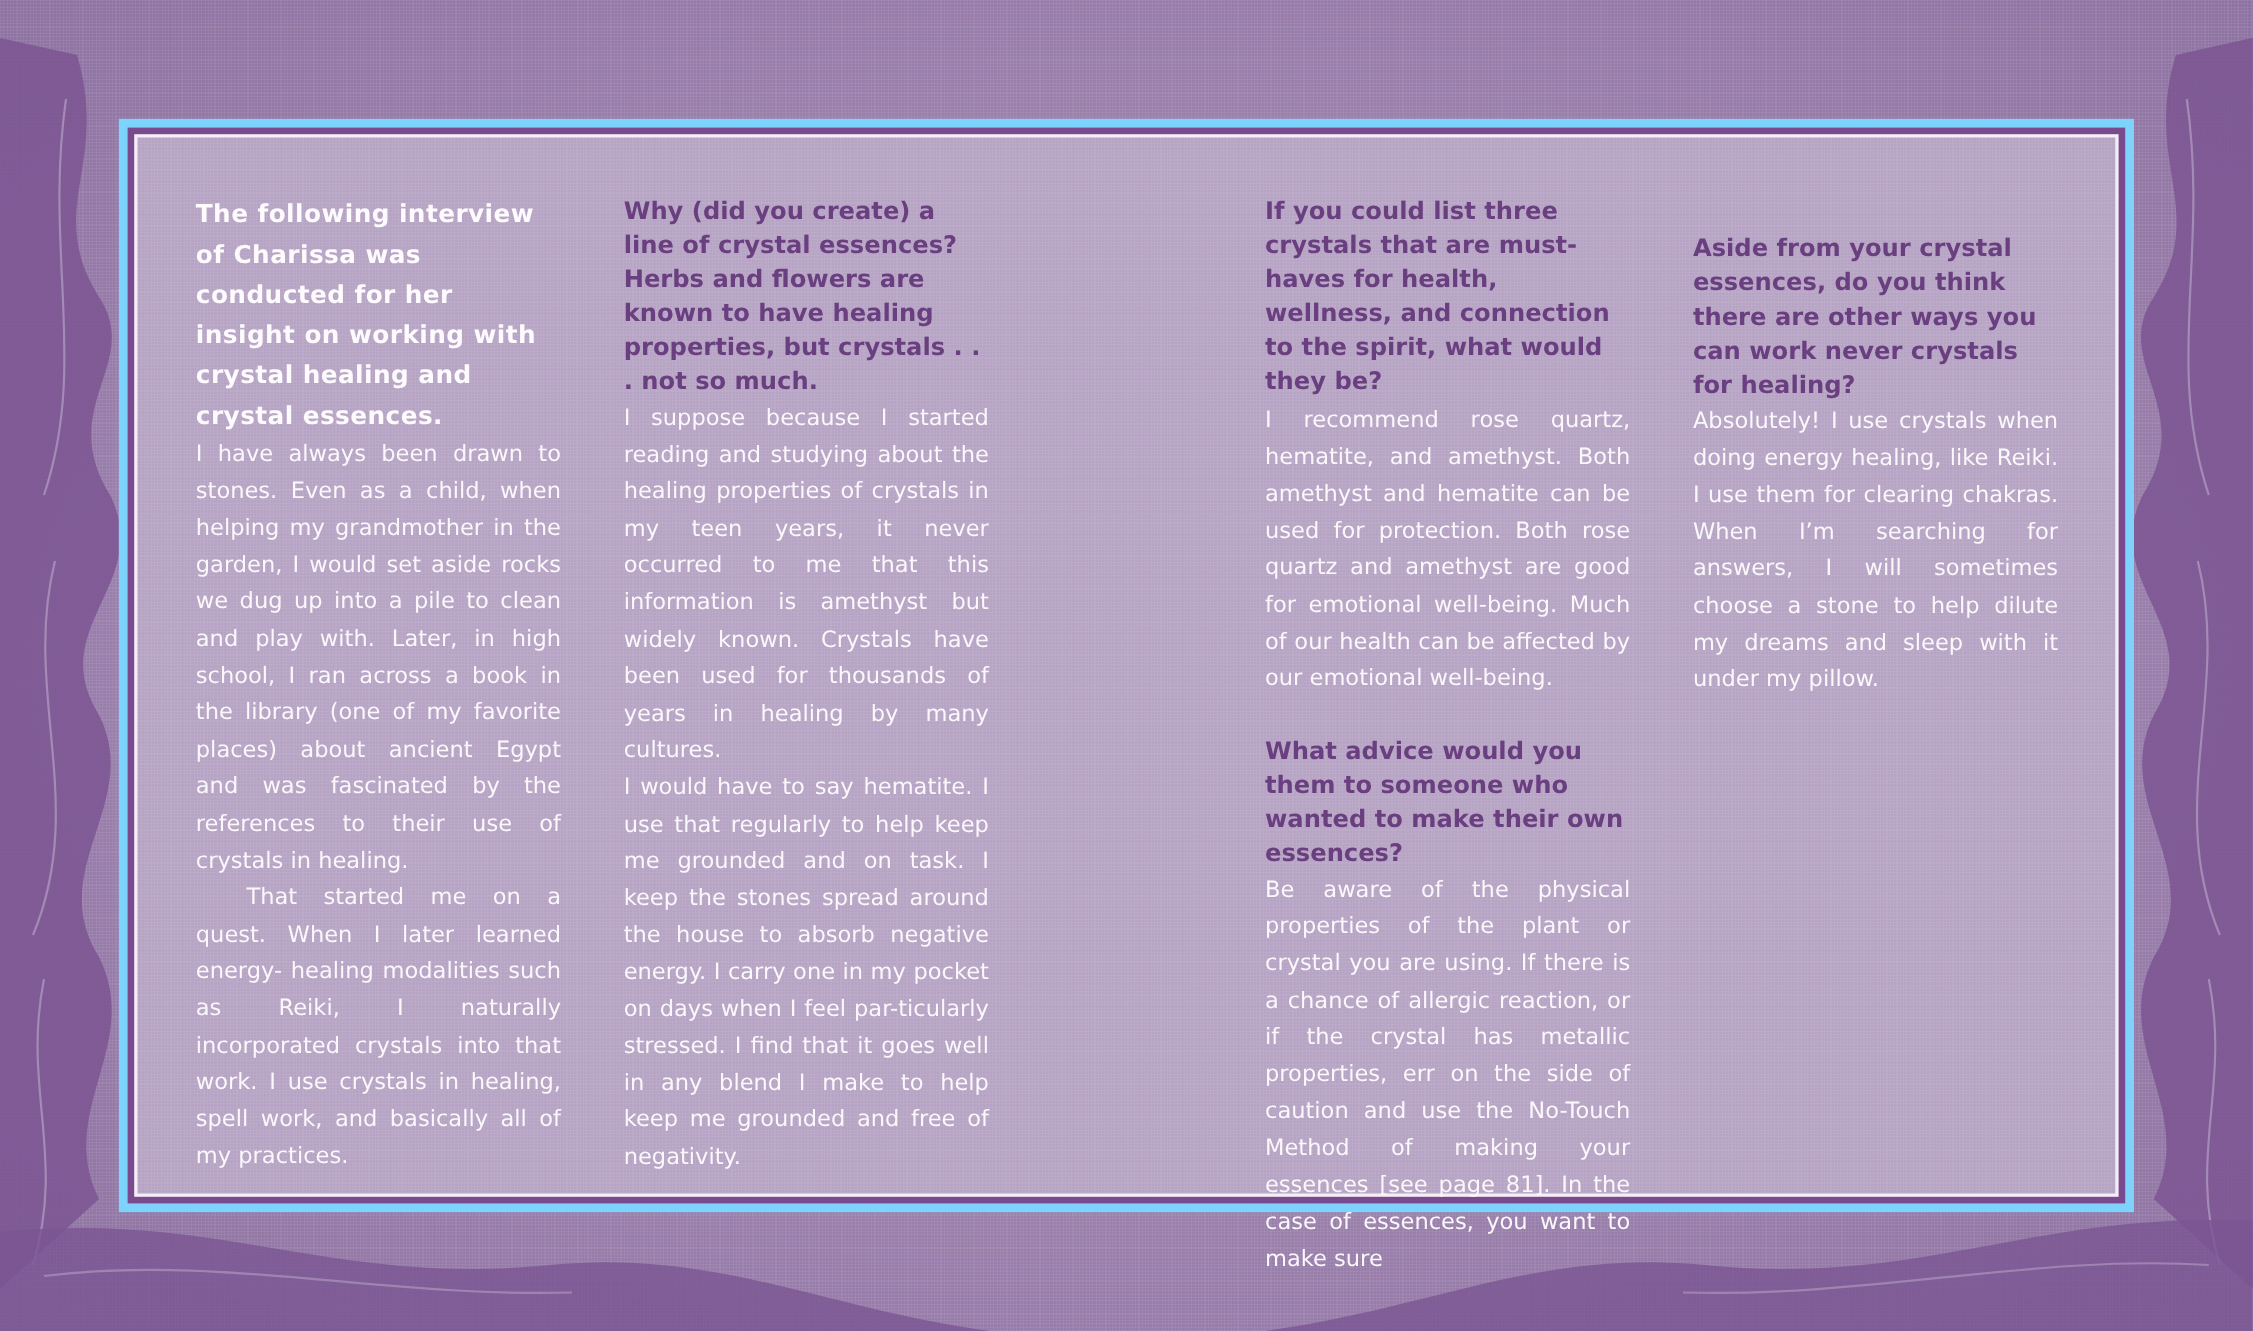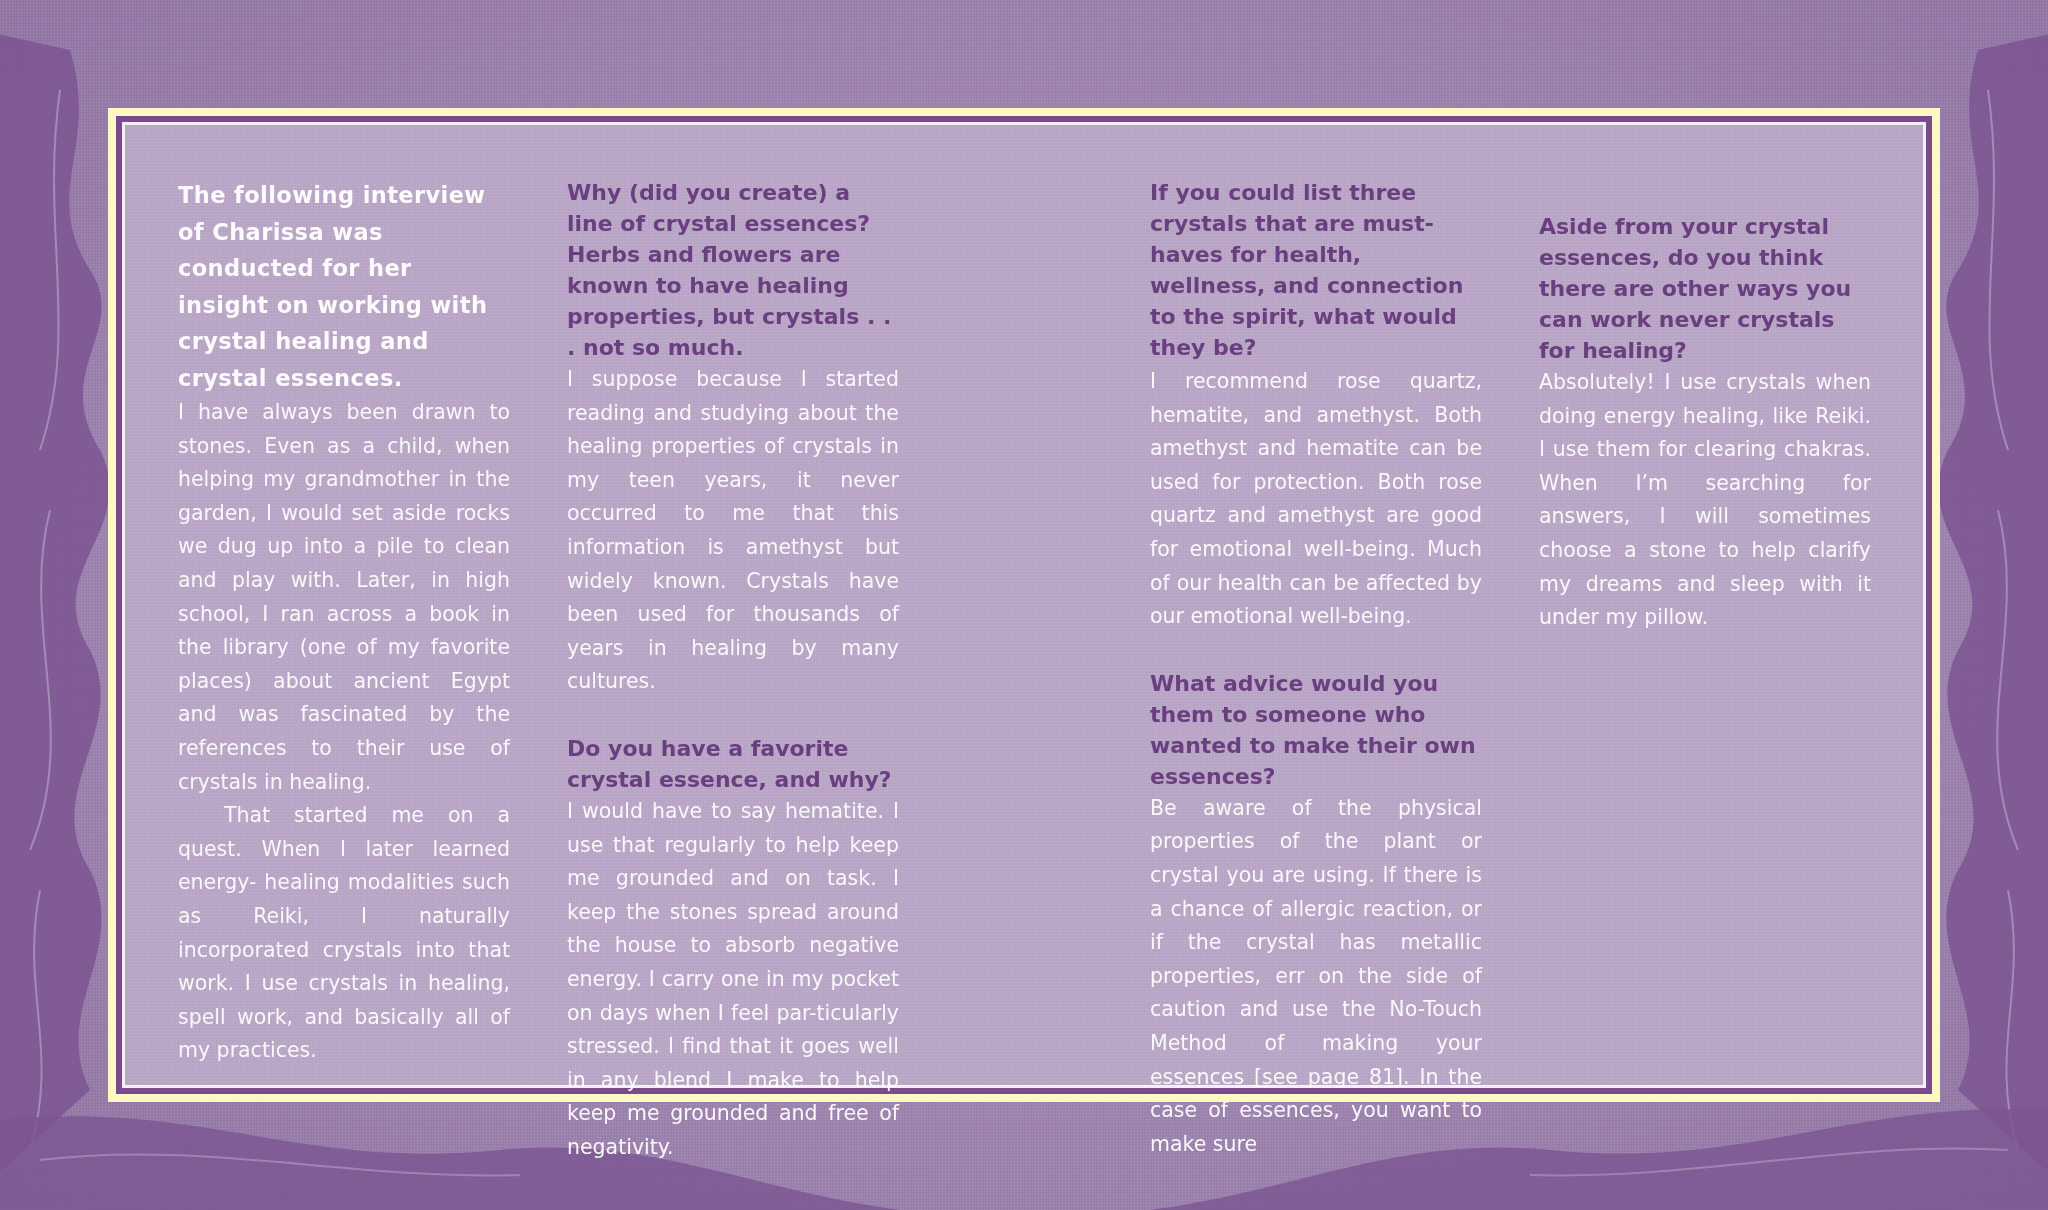--- a/index.html
+++ b/index.html
@@ -12,21 +12,21 @@
       position:absolute; inset:0;
       background:
         repeating-linear-gradient(0deg, rgba(255,255,255,0.06) 0 1px, transparent 1px 3px),
         repeating-linear-gradient(90deg, rgba(255,255,255,0.06) 0 1px, transparent 1px 3px),
         radial-gradient(ellipse at 50% 50%, #a48cb6 0%, #9a80ab 60%, #8e72a2 100%);
     }
     .leaf { position:absolute; }
     .leaf svg { display:block; }
     .frame {
       position:absolute; left:108px; top:108px; width:1832px; height:994px;
-      background:#fef9c3; box-sizing:border-box; padding:8px;
+      background:#7dd3fc; box-sizing:border-box; padding:8px;
     }
     .frame-band {
       width:100%; height:100%; background:#7a4a8e; box-sizing:border-box; padding:6px;
     }
     .frame-line {
       width:100%; height:100%; background:#f4eef6; box-sizing:border-box; padding:3px;
     }
     .panel {
       position:relative; width:100%; height:100%;
       background:
@@ -106,32 +106,31 @@
 
         <div class="col" id="c1">
           <p class="intro">The following interview of Charissa was conducted for her insight on working with crystal healing and crystal essences.</p>
           <p>I have always been drawn to stones. Even as a child, when helping my grandmother in the garden, I would set aside rocks we dug up into a pile to clean and play with. Later, in high school, I ran across a book in the library (one of my favorite places) about ancient Egypt and was fascinated by the references to their use of crystals in healing.</p>
           <p class="indent">That started me on a quest. When I later learned energy- healing modalities such as Reiki, I naturally incorporated crystals into that work. I use crystals in healing, spell work, and basically all of my practices.</p>
         </div>
 
         <div class="col" id="c2">
           <p class="q">Why (did you create) a line of crystal essences? Herbs and flowers are known to have healing properties, but crystals . . . not so much.</p>
           <p>I suppose because I started reading and studying about the healing properties of crystals in my teen years, it never occurred to me that this information is amethyst but widely known. Crystals have been used for thousands of years in healing by many cultures.</p>
-          <p class="q spaced">Do you have a favorite crystal essence, and why?</p>
           <p>I would have to say hematite. I use that regularly to help keep me grounded and on task. I keep the stones spread around the house to absorb negative energy. I carry one in my pocket on days when I feel par-ticularly stressed. I find that it goes well in any blend I make to help keep me grounded and free of negativity.</p>
         </div>
 
         <div class="col" id="c3">
           <p class="q tight">If you could list three crystals that are must-haves for health, wellness, and connection to the spirit, what would they be?</p>
           <p>I recommend rose quartz, hematite, and amethyst. Both amethyst and hematite can be used for protection. Both rose quartz and amethyst are good for emotional well-being. Much of our health can be affected by our emotional well-being.</p>
           <p class="q spaced">What advice would you them to someone who wanted to make their own essences?</p>
           <p>Be aware of the physical properties of the plant or crystal you are using. If there is a chance of allergic reaction, or if the crystal has metallic properties, err on the side of caution and use the No-Touch Method of making your essences [see page 81]. In the case of essences, you want to make sure</p>
         </div>
 
         <div class="col" id="c4">
           <p class="q spaced">Aside from your crystal essences, do you think there are other ways you can work never crystals for healing?</p>
-          <p>Absolutely! I use crystals when doing energy healing, like Reiki. I use them for clearing chakras. When I’m searching for answers, I will sometimes choose a stone to help clarify my dreams and sleep with it under my pillow.</p>
+          <p>Absolutely! I use crystals when doing energy healing, like Reiki. I use them for clearing chakras. When I’m searching for answers, I will sometimes choose a stone to help dilute my dreams and sleep with it under my pillow.</p>
         </div>
 
       </div>
     </div>
   </div>
 </div>
 
 </body></html>

